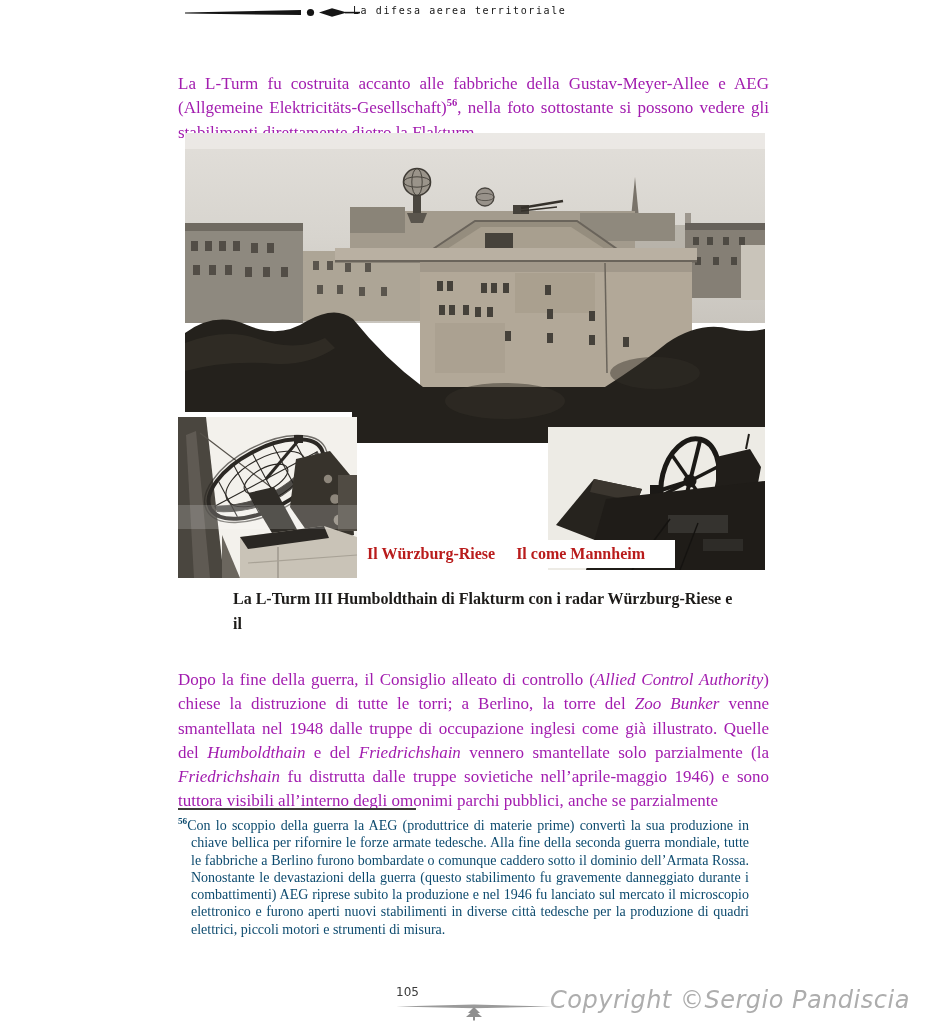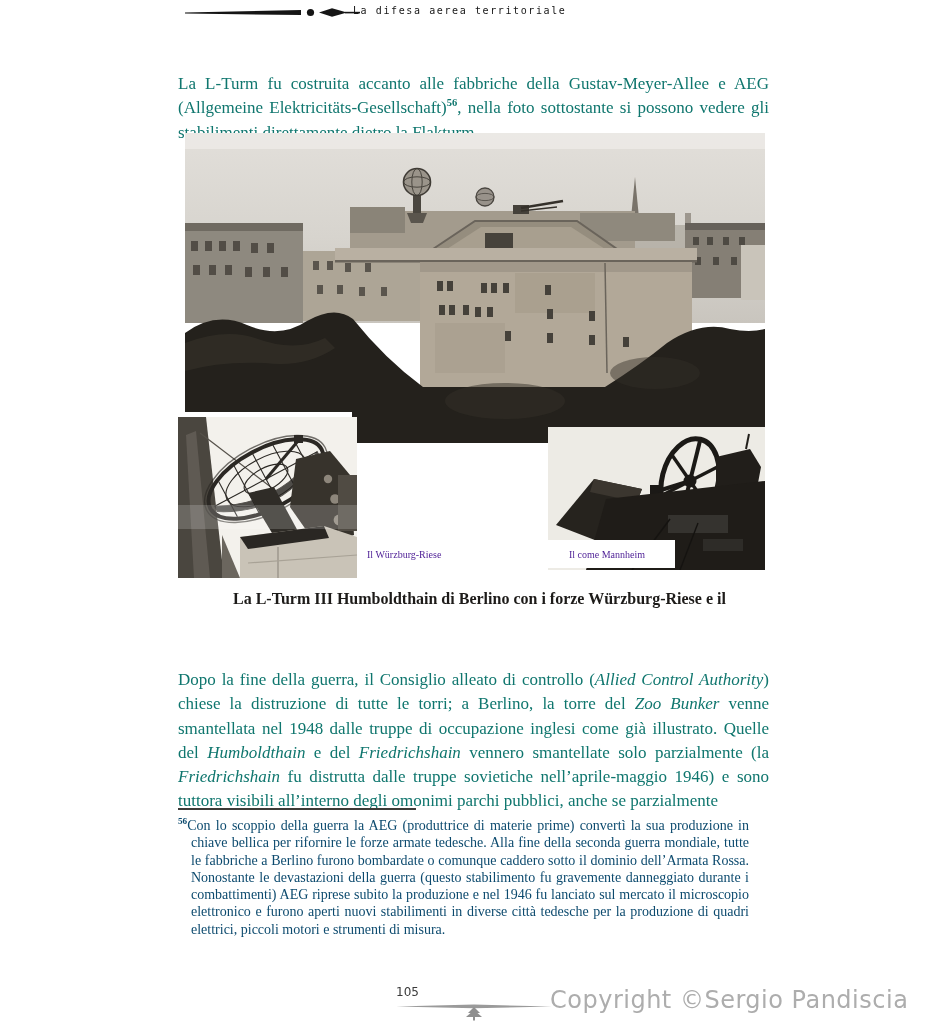--- a/index.html
+++ b/index.html
@@ -10,37 +10,37 @@
   
   .hdr-orn{position:absolute;left:185px;top:3px;}
   .hdr-title{
     position:absolute;left:353px;top:5px;
     font-family:"DejaVu Sans Mono",monospace;font-size:10px;letter-spacing:1.6px;
     color:#161616;white-space:nowrap;
   }
   
   .para{
     position:absolute;left:178px;width:591px;
-    font-size:17px;line-height:24.3px;text-align:justify;color:#0f766e;
+    font-size:17px;line-height:24.3px;text-align:justify;color:#a21caf;
   }
   .para sup{font-size:0.62em;font-weight:700;line-height:0;vertical-align:super;}
   #p1{top:55px;}
   #p2{top:651px;}
   
   .photo{position:absolute;display:block;}
   #photo-main{left:185px;top:133px;}
   #photo-wurzburg{left:178px;top:417px;}
   #photo-mannheim{left:548px;top:427px;}
   .cap-strip{
     position:absolute;left:357px;top:540px;width:318px;height:28px;background:#ffffff;
     display:flex;align-items:center;justify-content:space-between;
     padding:0;box-sizing:border-box;
   }
   .cap-strip .cap{
-    font-size:10px;font-weight:400;color:#4c1d95;white-space:nowrap;
+    font-size:16px;font-weight:700;color:#b91c1c;white-space:nowrap;
   }
   .cap-left{margin-left:10px;}
   .cap-right{margin-right:30px;}
   .fig-caption{
     position:absolute;left:233px;top:587px;width:500px;
     font-size:16px;font-weight:700;line-height:24.5px;color:#1d1b19;
   }
   
   .fn-rule{position:absolute;left:178px;top:808px;width:238px;height:2px;background:#3d3b38;}
   .footnote{
@@ -50,21 +50,21 @@
   }
   .footnote sup{font-size:0.66em;font-weight:700;line-height:0;vertical-align:super;}
   
   .page-num{
     position:absolute;left:396px;top:985px;width:156px;text-align:left;
     font-family:"DejaVu Sans",sans-serif;font-size:12px;color:#3a3a3a;
   }
   .ftr-orn{position:absolute;left:396px;top:1003px;}
   .watermark{
     position:absolute;left:550px;top:986px;
-    font-family:"DejaVu Sans",sans-serif;font-size:24px;
+    font-family:"DejaVu Sans",sans-serif;font-style:italic;font-size:24px;
     color:#adadad;letter-spacing:0.5px;white-space:nowrap;
   }
 </style>
 </head>
 <body>
 
 <div class="page">
 
   <svg class="hdr-orn" width="176" height="19" viewBox="0 0 176 19">
     <polygon points="0,9.6 116,6.9 116,12.1 0,10.4" fill="#151515"></polygon>
@@ -258,21 +258,21 @@
     <line x1="122" y1="92" x2="84" y2="143" stroke="#151310" stroke-width="1.6"></line>
     <line x1="150" y1="96" x2="132" y2="143" stroke="#151310" stroke-width="1.4"></line>
   </svg>
 
   <div class="cap-strip">
     <span class="cap cap-left">Il Würzburg-Riese</span>
     <span class="cap cap-right">Il come Mannheim</span>
   </div>
 
   <div class="fig-caption">
-    <div>La L-Turm III Humboldthain di Berlino con i forze Würzburg-Riese e il</div>
+    <div>La L-Turm III Humboldthain di Flakturm con i radar Würzburg-Riese e il</div>
   </div>
 
   <p class="para" id="p2"><span>Dopo la fine della guerra, il Consiglio alleato di controllo (</span><i>Allied Control Authority</i><span>) chiese la distruzione di tutte le torri; a Berlino, la torre del </span><i>Zoo Bunker</i><span> venne smantellata nel 1948 dalle truppe di occupazione inglesi come già illustrato. Quelle del </span><i>Humboldthain</i><span> e del </span><i>Friedrichshain</i><span> vennero smantellate solo parzialmente (la </span><i>Friedrichshain</i><span> fu distrutta dalle truppe sovietiche nell’aprile-maggio 1946) e sono tuttora visibili all’interno degli omonimi parchi pubblici, anche se parzialmente</span></p>
 
   <div class="fn-rule"></div>
   <div class="footnote"><sup>56</sup><span>Con lo scoppio della guerra la AEG (produttrice di materie prime) convertì la sua produzione in chiave bellica per rifornire le forze armate tedesche. Alla fine della seconda guerra mondiale, tutte le fabbriche a Berlino furono bombardate o comunque caddero sotto il dominio dell’Armata Rossa. Nonostante le devastazioni della guerra (questo stabilimento fu gravemente danneggiato durante i combattimenti) AEG riprese subito la produzione e nel 1946 fu lanciato sul mercato il microscopio elettronico e furono aperti nuovi stabilimenti in diverse città tedesche per la produzione di quadri elettrici, piccoli motori e strumenti di misura.</span></div>
 
   <div class="page-num">105</div>
   <svg class="ftr-orn" width="156" height="20" viewBox="0 0 156 20">
     <polygon points="0,3.6 78,1.6 156,3.6 78,5.2" fill="#9a9a9a"></polygon>

